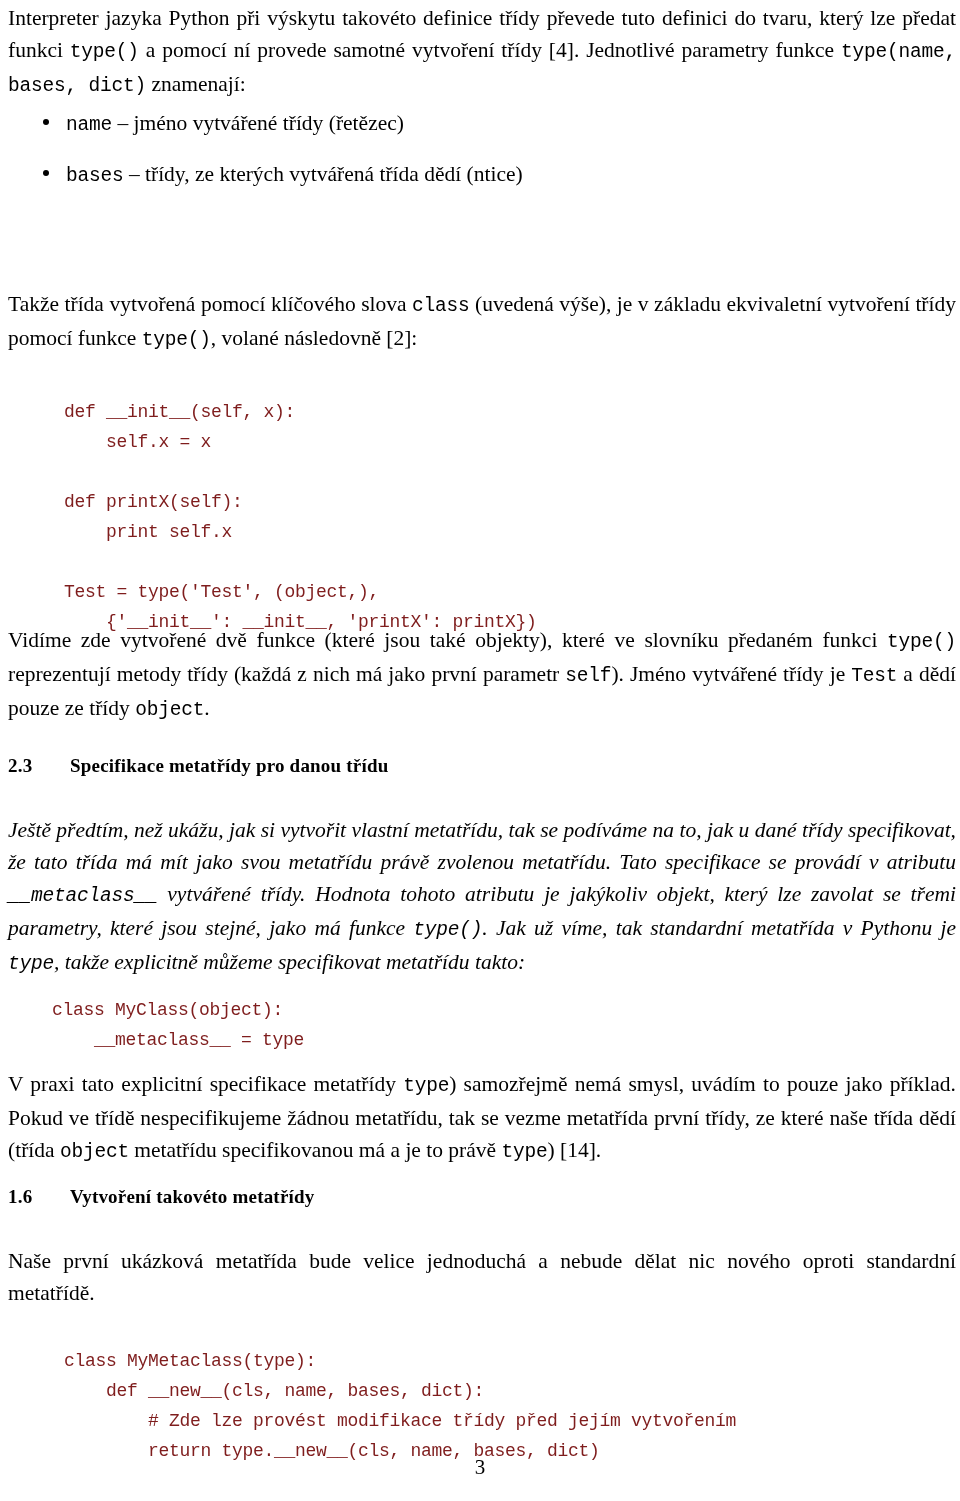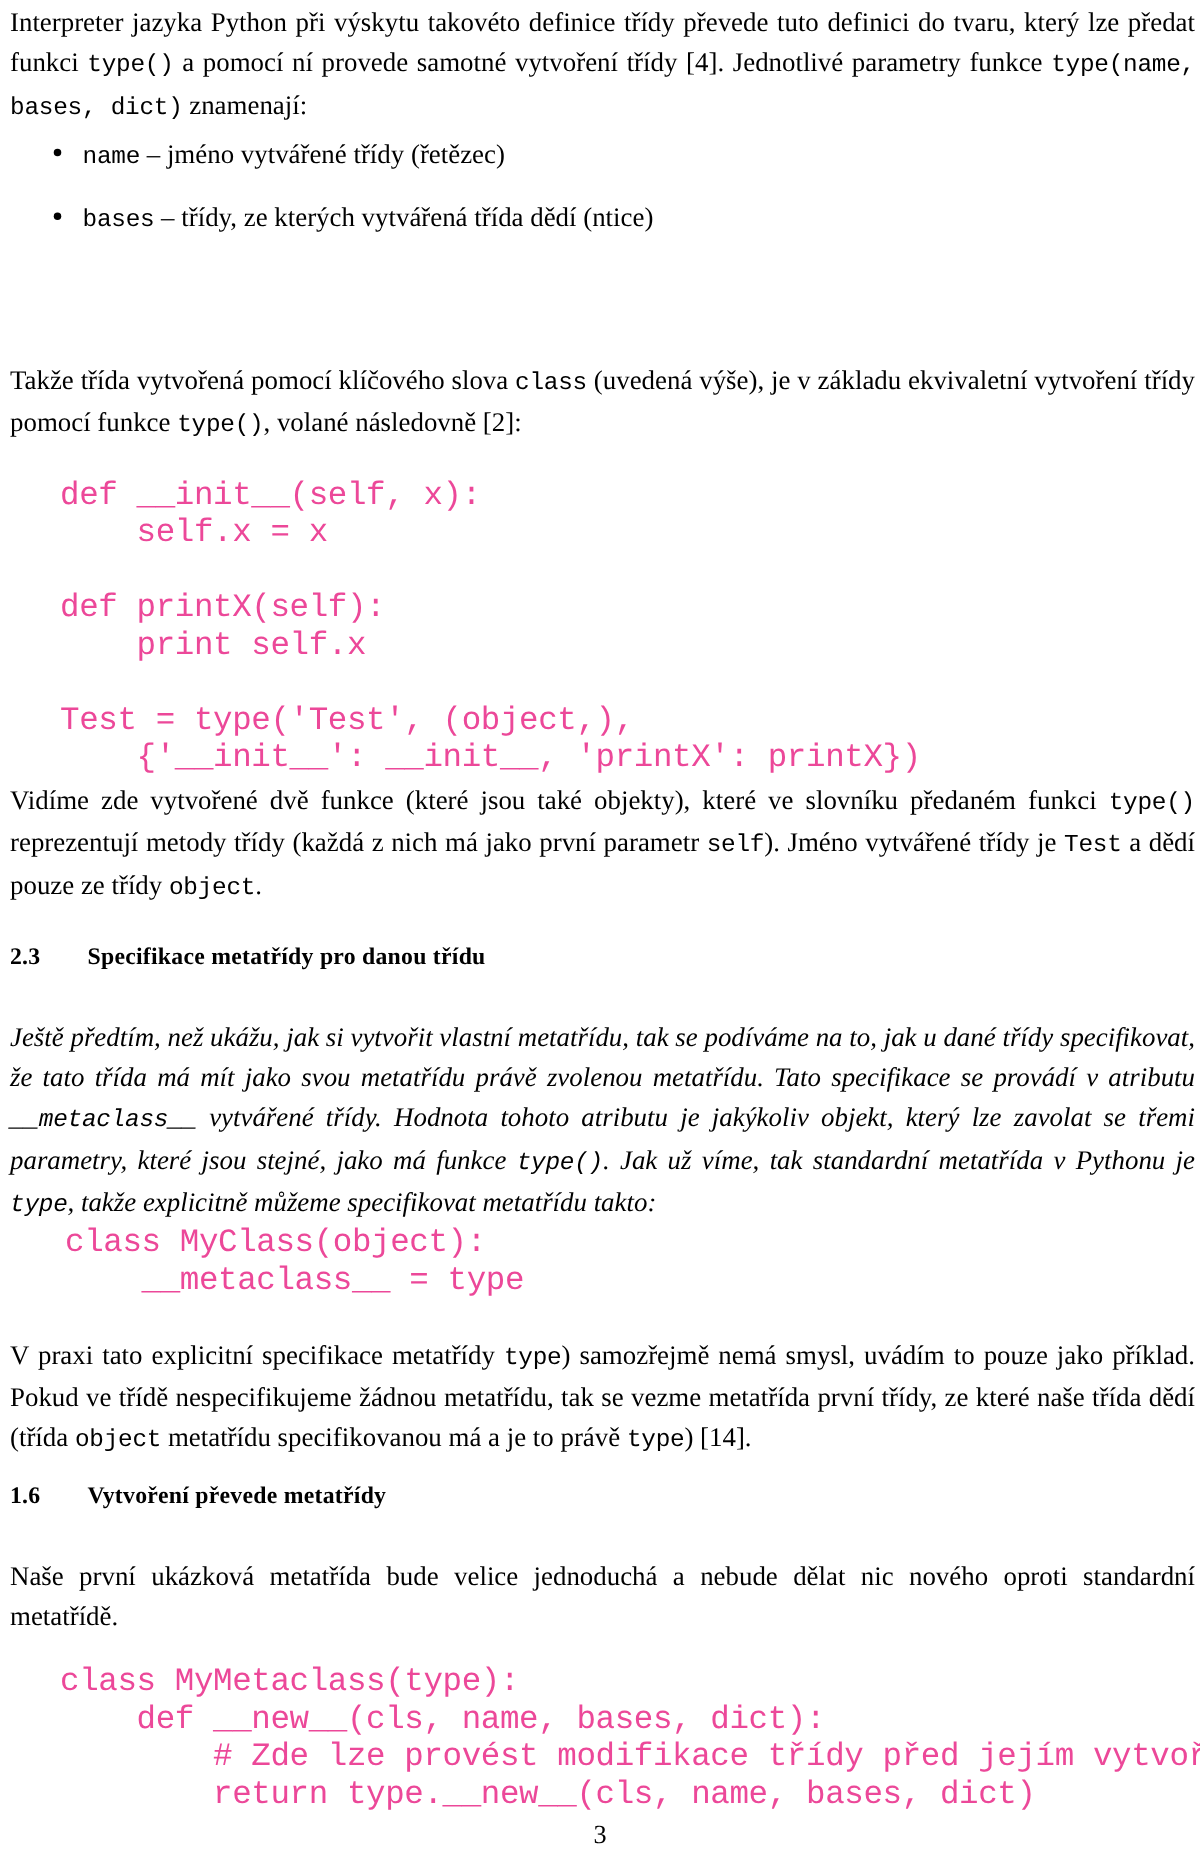--- a/index.html
+++ b/index.html
@@ -53,27 +53,27 @@
   .bullets li .dot {
     position: absolute;
     left: 8px;
     top: 12px;
     width: 6px;
     height: 6px;
     background: #000;
     border-radius: 50%;
   }
   pre.codeblock {
-    margin: 0;
+    margin: 16px;
     font-family: "Liberation Mono", "DejaVu Sans Mono", monospace;
-    font-size: 26px;
+    font-size: 18px;
     line-height: 30px;
     letter-spacing: -0.3px;
     white-space: pre;
-    color: #ec4899;
+    color: #7f1d1d;
   }
   h2.section-heading {
     margin: 0;
     font-family: "Liberation Serif", "DejaVu Serif", serif;
     font-weight: bold;
     font-size: 19px;
     line-height: 30px;
     letter-spacing: 0.2px;
   }
   h2.section-heading .num {
@@ -132,31 +132,31 @@
   </div>
 
   <div class="blk" style="top:751px;">
     <h2 class="section-heading"><span class="num">2.3</span><span>Specifikace metatřídy pro danou třídu</span></h2>
   </div>
 
   <div class="blk" style="top:814px;font-style:italic;">
     <p class="body-par"><span>Ještě předtím, než ukážu, jak si vytvořit vlastní metatřídu, tak se podíváme na to, jak u dané třídy specifikovat, že tato třída má mít jako svou metatřídu právě zvolenou metatřídu. Tato specifikace se provádí v atributu </span><code class="mono">__metaclass__</code><span> vytvářené třídy. Hodnota tohoto atributu je jakýkoliv objekt, který lze zavolat se třemi parametry, které jsou stejné, jako má funkce </span><code class="mono">type()</code><span>. Jak už víme, tak standardní metatřída v Pythonu je </span><code class="mono">type</code><span>, takže explicitně můžeme specifikovat metatřídu takto:</span></p>
   </div>
 
-  <div class="blk" style="top:979px; left:52px; width:908px;">
+  <div class="blk" style="top:979px; left:36px; width:908px;">
     <pre class="codeblock">class MyClass(object):
     __metaclass__ = type</pre>
   </div>
 
   <div class="blk" style="top:1068px;">
     <p class="body-par"><span>V praxi tato explicitní specifikace metatřídy </span><code class="mono">type</code><span>) samozřejmě nemá smysl, uvádím to pouze jako příklad. Pokud ve třídě nespecifikujeme žádnou metatřídu, tak se vezme metatřída první třídy, ze které naše třída dědí (třída </span><code class="mono">object</code><span> metatřídu specifikovanou má a je to právě </span><code class="mono">type</code><span>) [14].</span></p>
   </div>
 
   <div class="blk" style="top:1182px;">
-    <h2 class="section-heading"><span class="num">1.6</span><span>Vytvoření převede metatřídy</span></h2>
+    <h2 class="section-heading"><span class="num">1.6</span><span>Vytvoření takovéto metatřídy</span></h2>
   </div>
 
   <div class="blk" style="top:1245px;">
     <p class="body-par">Naše první ukázková metatřída bude velice jednoduchá a nebude dělat nic nového oproti standardní metatřídě.</p>
   </div>
 
   <div class="blk" style="top:1330px; left:48px; width:908px;">
     <pre class="codeblock">class MyMetaclass(type):
     def __new__(cls, name, bases, dict):
         # Zde lze provést modifikace třídy před jejím vytvořením

